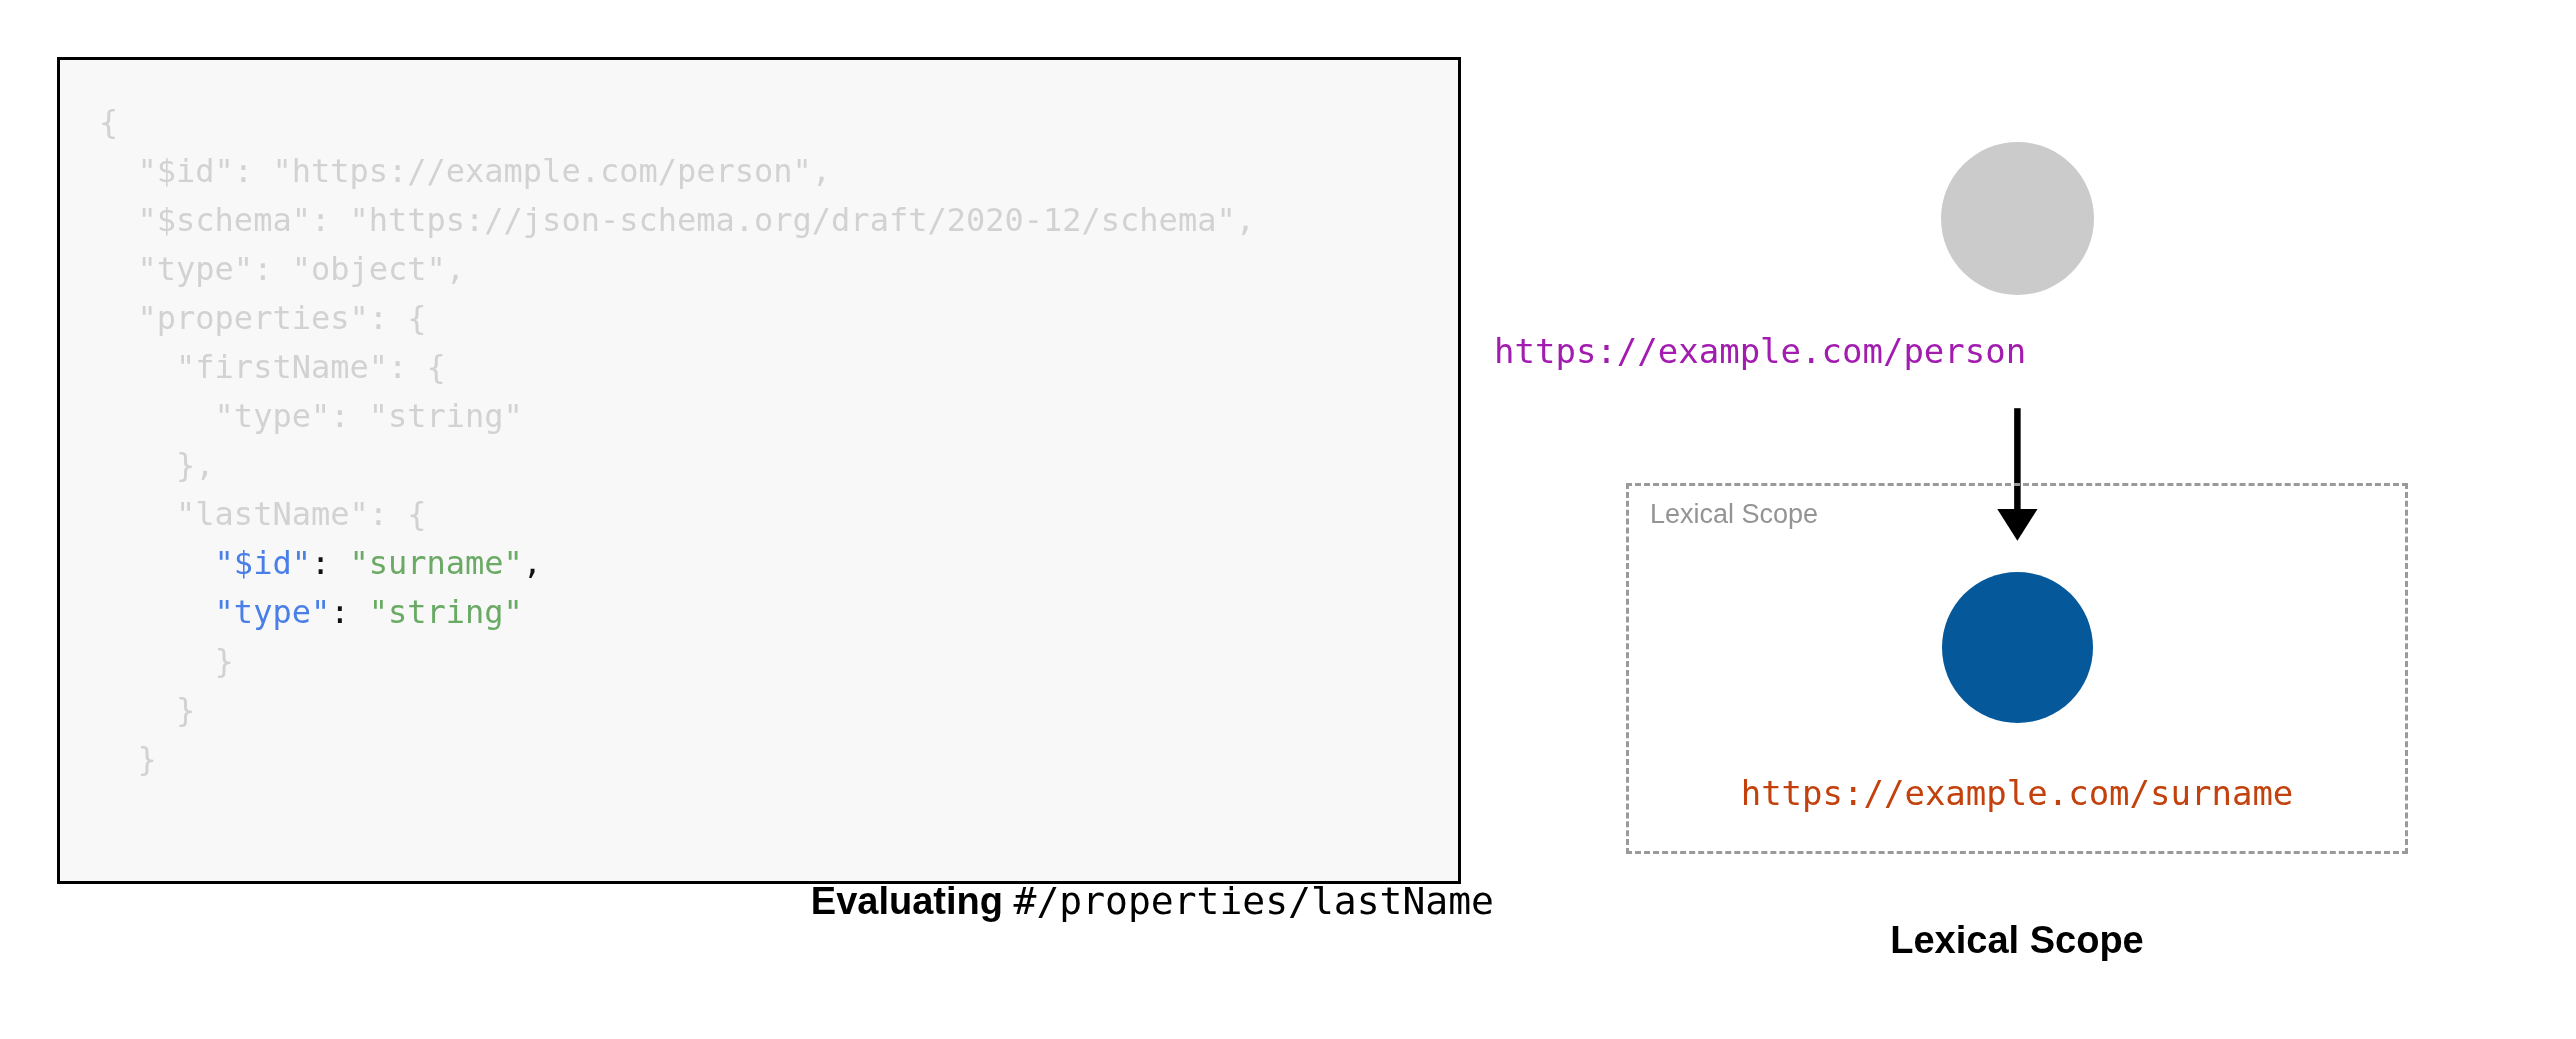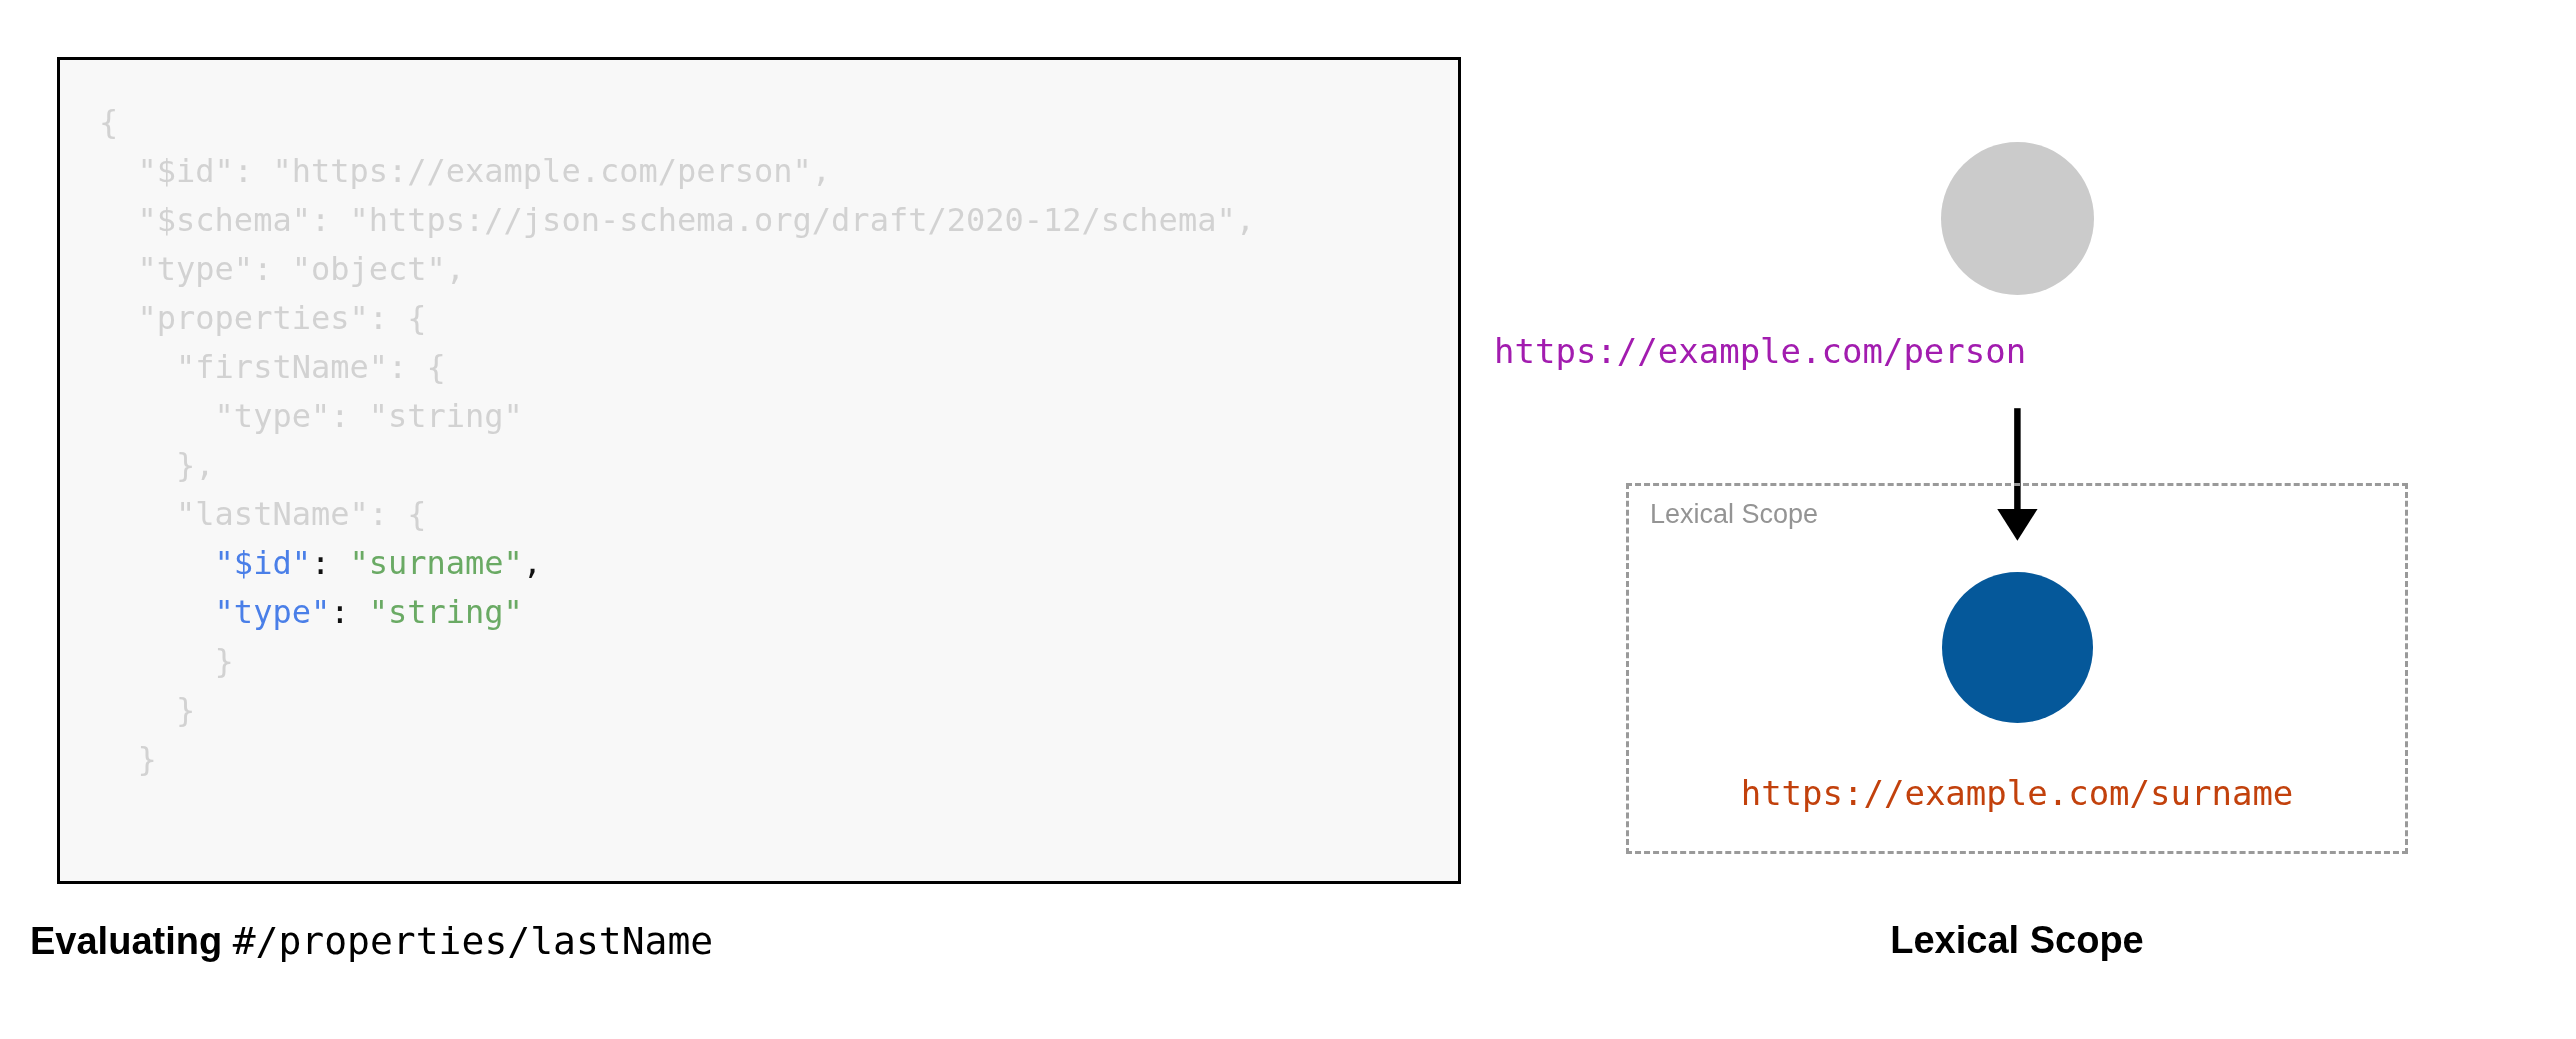--- a/index.html
+++ b/index.html
@@ -49,25 +49,24 @@
   .ln { display: block; }
   .dim { color: #d2d2d2; }
   .k-key { color: #4a7fe8; }
   .k-str { color: #6aaa64; }
   .k-pun { color: #111111; }
 
   
   #left-caption {
     position: absolute;
     left: 0;
-    top: 919px;
+    top: 879px;
     width: 1494px;
-    text-align: left;
-    white-space: nowrap;
-    margin-left: 30px;
+    text-align: right;
+    white-space: nowrap;
   }
   .cap-bold {
     font-family: "Liberation Sans", sans-serif;
     font-weight: bold;
     font-size: 38px;
     color: #000000;
   }
   .cap-mono {
     font-family: "DejaVu Sans Mono", "Liberation Mono", monospace;
     font-size: 38px;

